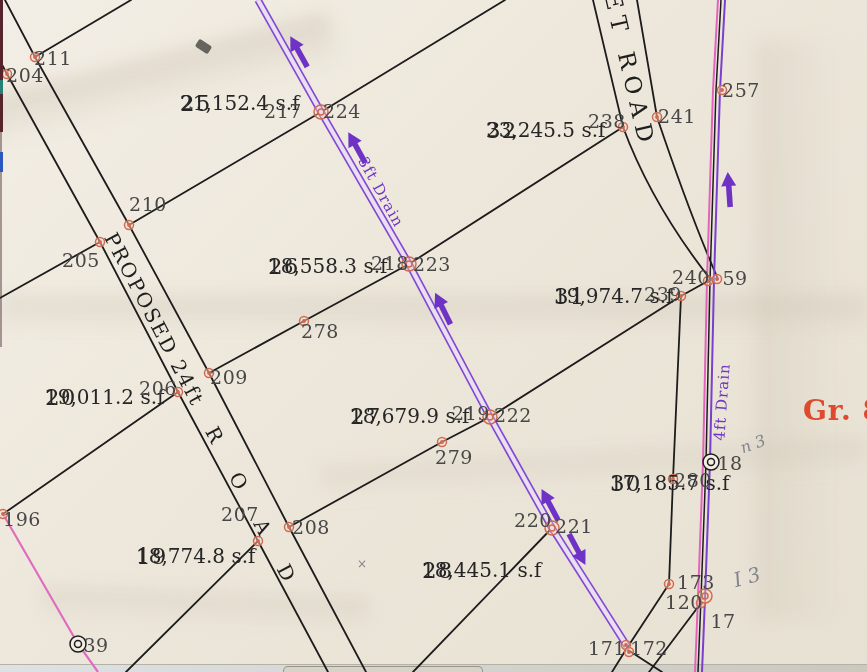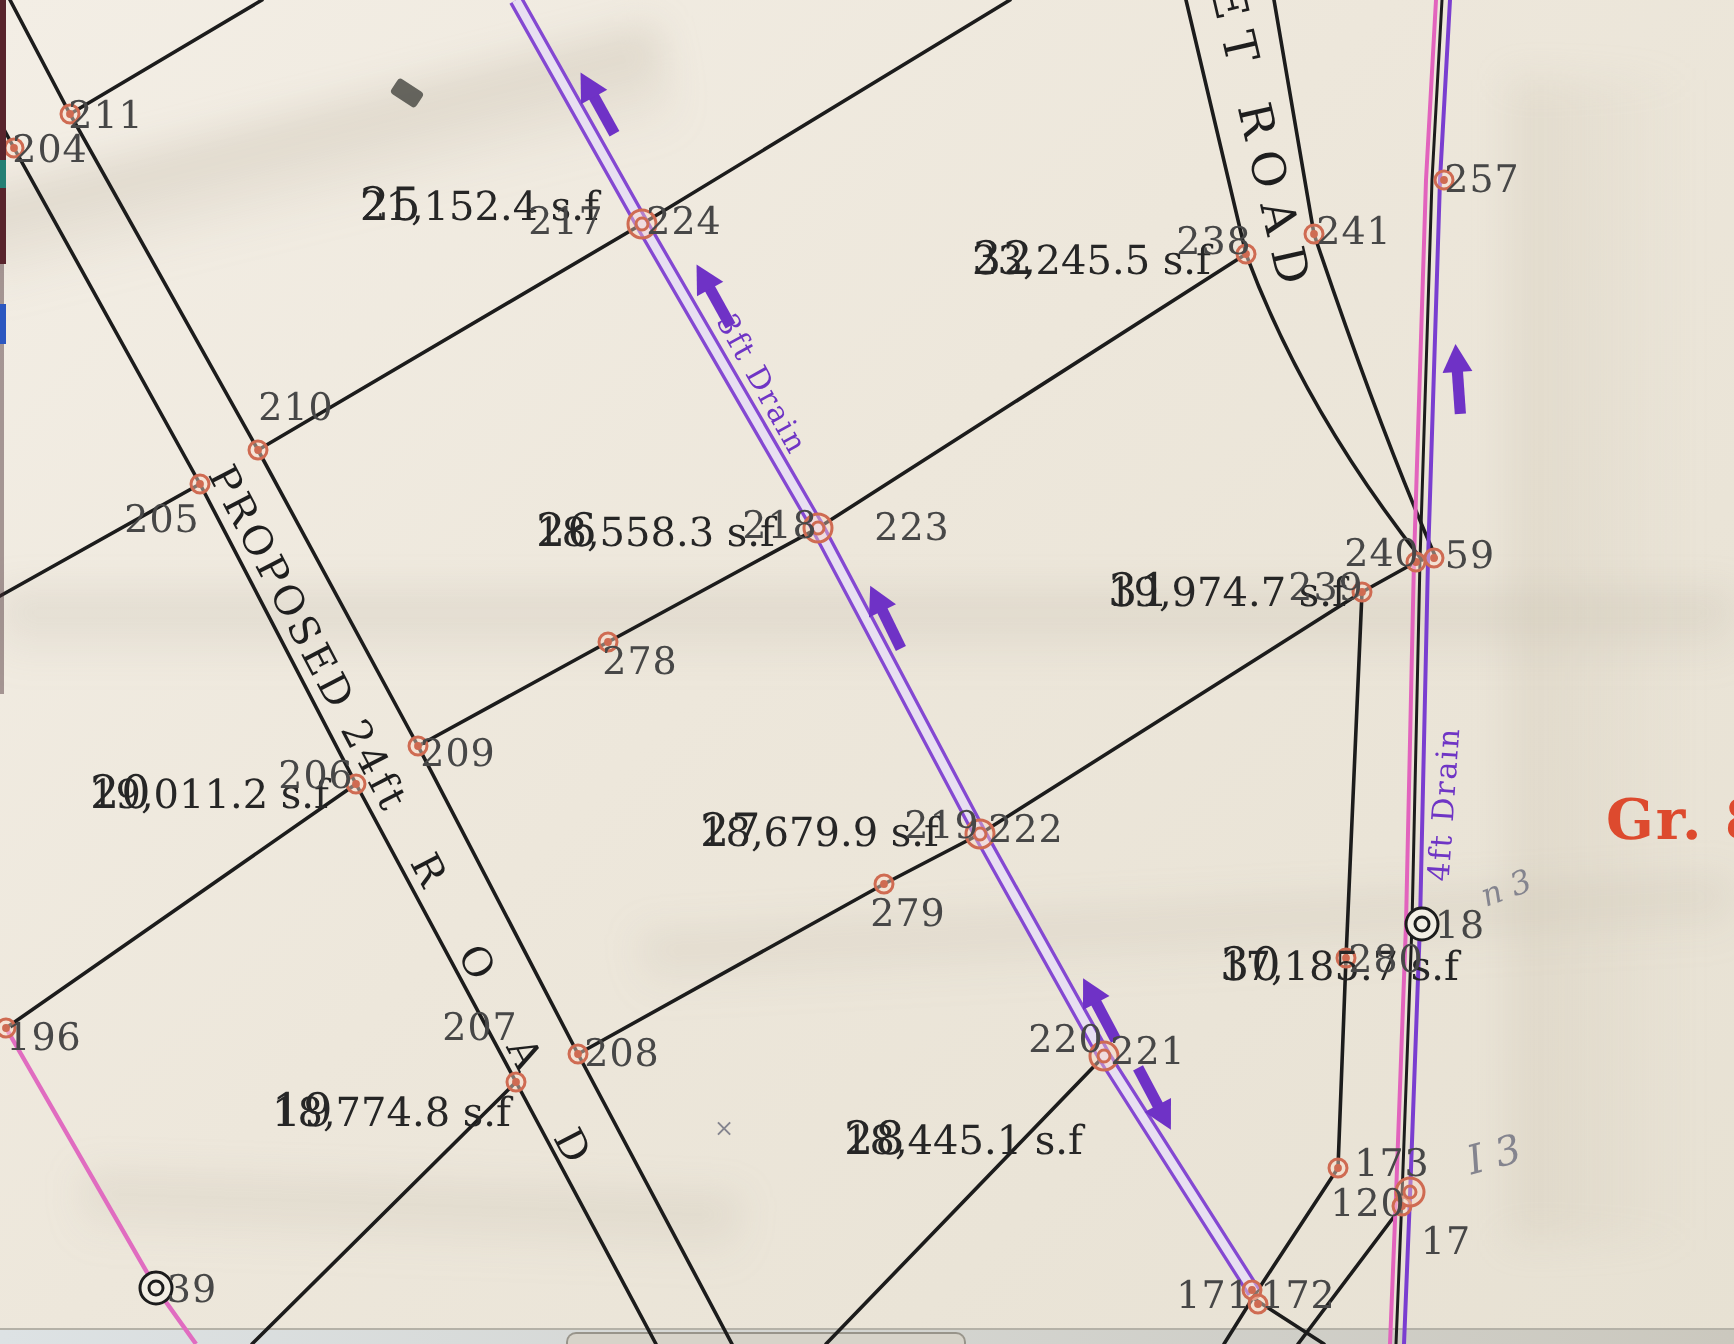--- a/index.html
+++ b/index.html
@@ -266,21 +266,21 @@
       <div class="lbl" style="left: 158px; top: 388px;">206</div>
       <div class="lbl" style="left: 229px; top: 377px;">209</div>
       <div class="lbl" style="left: 22px; top: 519px;">196</div>
       <div class="lbl" style="left: 240px; top: 514px;">207</div>
       <div class="lbl" style="left: 311px; top: 527px;">208</div>
       <div class="lbl" style="left: 320px; top: 331px;">278</div>
       <div class="lbl" style="left: 454px; top: 457px;">279</div>
       <div class="lbl" style="left: 283px; top: 111px;">217</div>
       <div class="lbl" style="left: 342px; top: 111px;">224</div>
       <div class="lbl" style="left: 390px; top: 263px;">218</div>
-      <div class="lbl" style="left: 432px; top: 264px; padding-left: 48px;">223</div>
+      <div class="lbl" style="left: 432px; top: 264px;">223</div>
       <div class="lbl" style="left: 471px; top: 413px;">219</div>
       <div class="lbl" style="left: 513px; top: 415px;">222</div>
       <div class="lbl" style="left: 533px; top: 520px;">220</div>
       <div class="lbl" style="left: 574px; top: 526px; text-align: right;">221</div>
       <div class="lbl" style="left: 607px; top: 648px;">171</div>
       <div class="lbl" style="left: 649px; top: 648px;">172</div>
       <div class="lbl" style="left: 651px; top: 582px; margin-left: 45px;">173</div>
       <div class="lbl" style="left: 684px; top: 602px;">120</div>
       <div class="lbl" style="left: 723px; top: 595px; margin-top: 26px;">17</div>
       <div class="lbl" style="left: 693px; top: 480px;">280</div>

